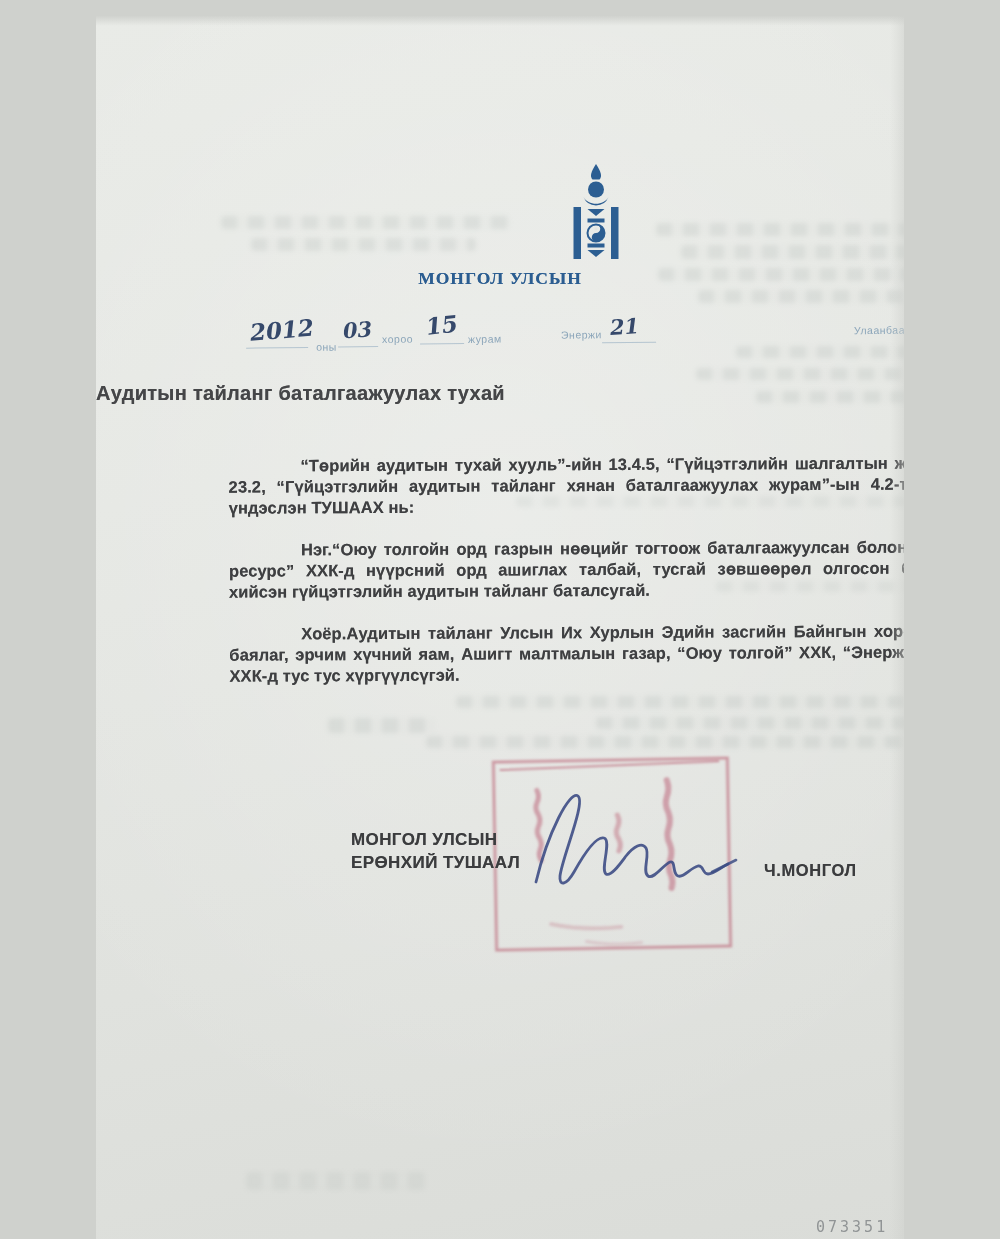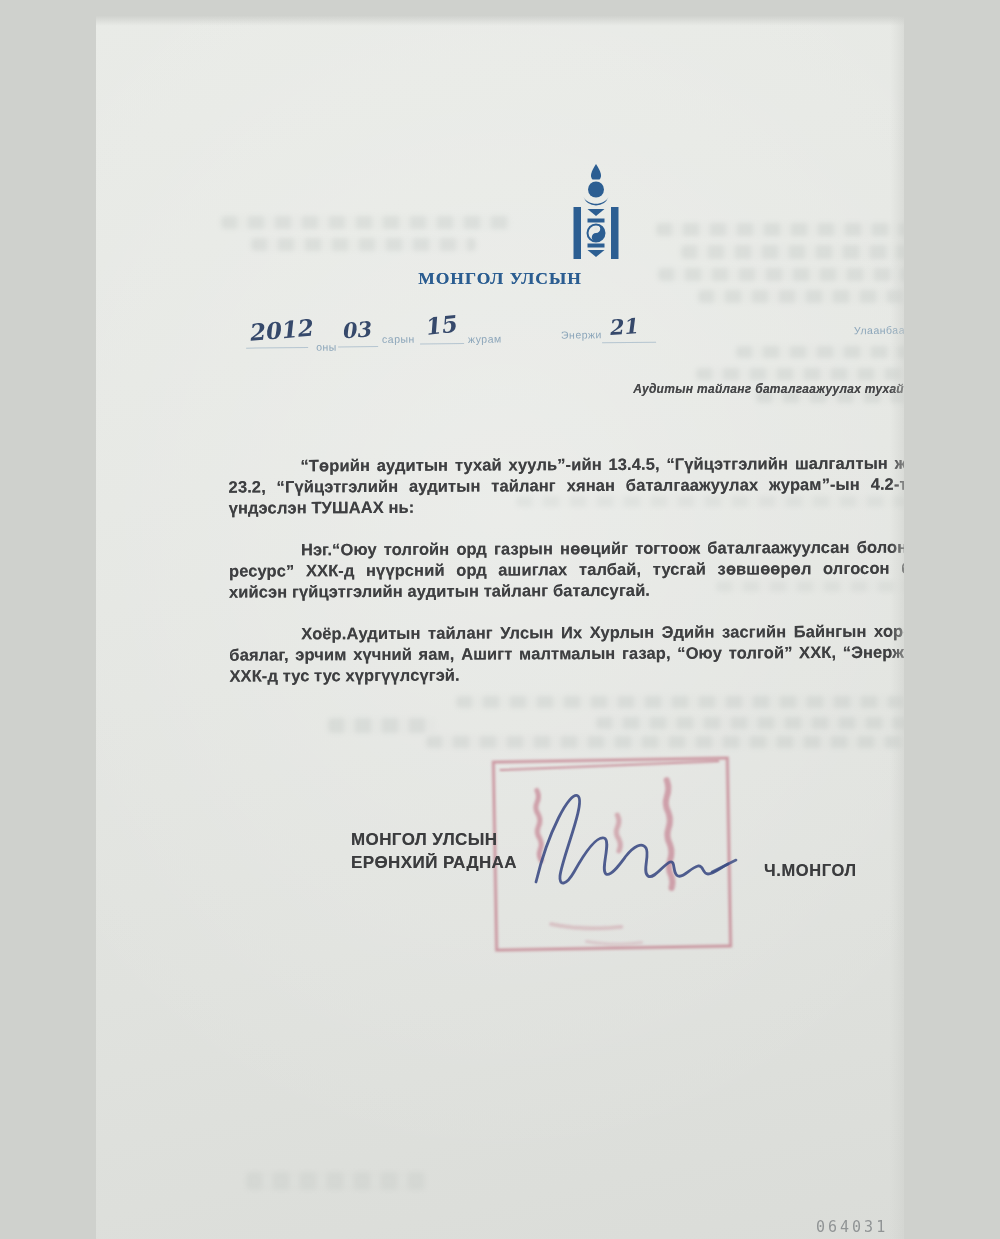--- a/index.html
+++ b/index.html
@@ -41,23 +41,23 @@
   .lbl-month{left:136px;top:16px;}
   .hand-day{left:180px;top:-5px;font-size:23px;transform:rotate(-6deg);}
   .rule-day{left:174px;top:27px;width:44px;}
   .lbl-day{left:222px;top:17px;}
   .lbl-number{left:315px;top:14px;font-size:11px;}
   .hand-number{left:364px;top:0;font-size:21px;transform:rotate(-3deg);}
   .rule-number{left:356px;top:28px;width:54px;}
   .lbl-city{left:608px;top:13px;font-size:11px;}
 
   
-  .subject{position:absolute;left:0;right:0;top:366px;text-align:right;
-    font-size:12px;font-weight:bold;color:#454648;letter-spacing:.3px;
-    text-shadow:0 0 .5px rgba(70,70,72,.7);font-style:italic;}
+  .subject{position:absolute;left:0;right:0;top:366px;text-align:left;
+    font-size:20px;font-weight:bold;color:#454648;letter-spacing:.3px;
+    text-shadow:0 0 .5px rgba(70,70,72,.7);}
 
   
   .bodytext{position:absolute;left:133px;top:438px;width:757px;transform:rotate(-.25deg);}
   .bodytext p{margin:0 0 21px 0;font-size:16.5px;line-height:21px;font-weight:bold;
     color:#3e3f41;text-align:justify;text-indent:72px;letter-spacing:.1px;
     text-shadow:0 0 .6px rgba(62,63,65,.65);}
 
   
   .stamp{position:absolute;left:394px;top:735px;width:252px;height:208px;
     transform:rotate(-1deg);}
@@ -127,21 +127,21 @@
   <div class="title">
     <div>МОНГОЛ УЛСЫН</div>
   </div>
 
   <div class="dateline">
     <span class="hand hand-year">2012</span>
     <span class="rule rule-year"></span>
     <span class="lbl lbl-year">оны</span>
     <span class="hand hand-month">03</span>
     <span class="rule rule-month"></span>
-    <span class="lbl lbl-month">сарын</span>
+    <span class="lbl lbl-month">хороо</span>
     <span class="hand hand-day">15</span>
     <span class="rule rule-day"></span>
     <span class="lbl lbl-day">журам</span>
     <span class="lbl lbl-number">Энержи</span>
     <span class="hand hand-number">21</span>
     <span class="rule rule-number"></span>
     <span class="lbl lbl-city">Улаанбаатар хот</span>
   </div>
 
   <div class="subject">Аудитын тайланг баталгаажуулах тухай</div>
@@ -177,19 +177,19 @@
                C70 90 82 72 90 74 C98 76 86 106 92 110 C97 113 106 100 112 92
                C120 82 128 78 132 84 C136 90 128 108 134 112 C140 116 150 100 156 98
                C162 96 158 110 164 112 C170 114 176 104 184 102 C190 101 188 110 194 110
                C200 110 206 104 214 100" fill="none" stroke="#3d4d85" stroke-width="2.8" stroke-linecap="round" opacity="0.9"></path>
       <path d="M198 108 L222 96" fill="none" stroke="#3d4d85" stroke-width="2.6" stroke-linecap="round" opacity="0.85"></path>
     </svg>
   </div>
 
   <div class="sign-left">
     <div>МОНГОЛ УЛСЫН</div>
-    <div>ЕРӨНХИЙ РАДНАА</div>
+    <div>ЕРӨНХИЙ ТУШААЛ</div>
   </div>
   <div class="sign-name">Ч.МОНГОЛ</div>
 
-  <div class="serial">064031</div>
+  <div class="serial">073351</div>
 
 </div>
 
 </body></html>

